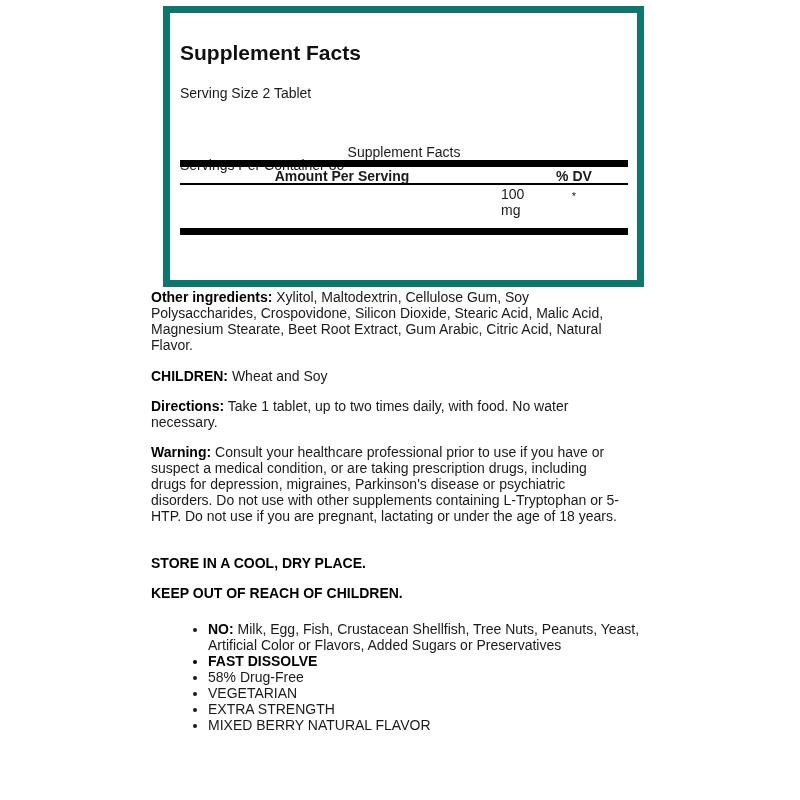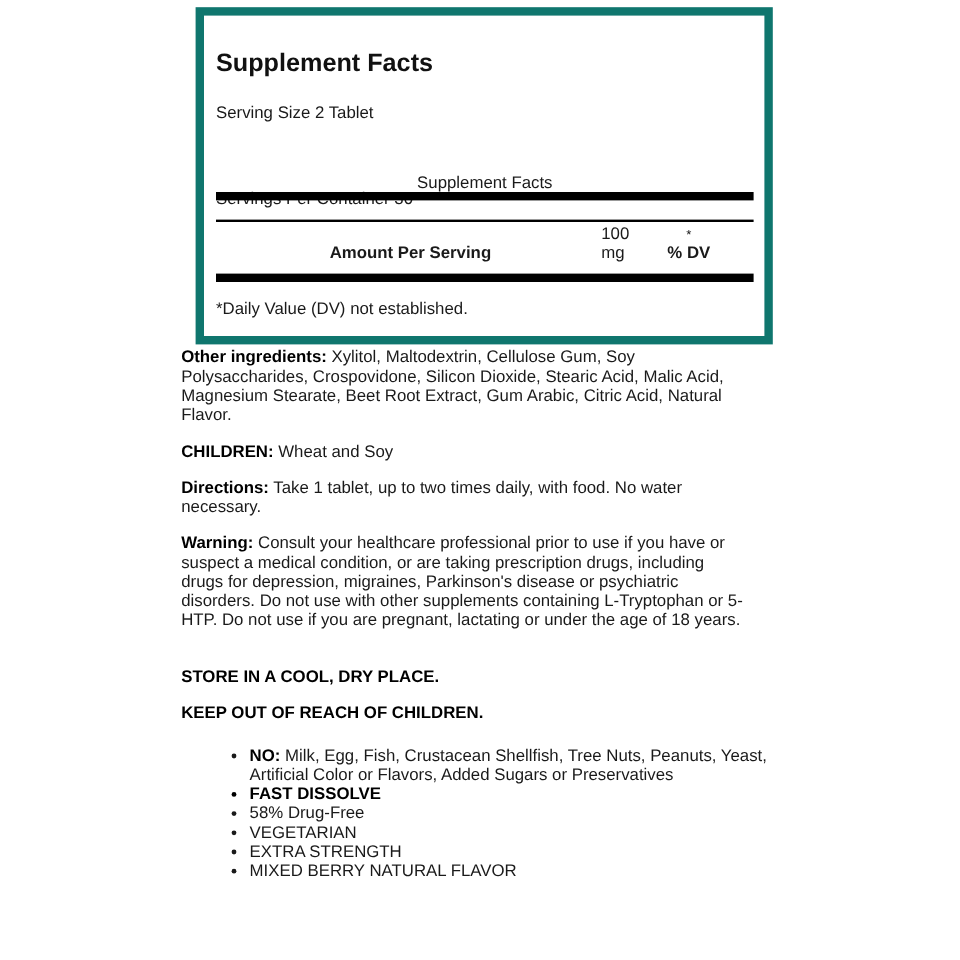--- a/index.html
+++ b/index.html
@@ -6,21 +6,21 @@
   body { width: 800px; height: 800px; position: relative; overflow: hidden;
          font-family: "Liberation Sans", sans-serif; color: #1a1a1a; font-size: 14px; }
   .facts-box { position: absolute; left: 163px; top: 6px; width: 467px; height: 267px;
                border: 7px solid #0f766e; box-sizing: content-box; }
   .facts-title { position: absolute; left: 10px; top: 28px; font-size: 21px; font-weight: bold; color: #111; margin: 0; }
   .serving-size { position: absolute; left: 10px; top: 72px; }
   .servings-per { position: absolute; left: 10px; top: 109px; margin-top: 35px; }
   .caption { position: absolute; left: 10px; width: 448px; top: 131px; text-align: center; }
   .bar-thick { position: absolute; left: 10px; width: 448px; height: 7px; background: #000; }
   .bar-thin { position: absolute; left: 10px; width: 448px; height: 2px; background: #000; }
-  .hdr { position: absolute; top: 155px; font-weight: bold; margin-top: 34px; }
+  .hdr { position: absolute; top: 155px; font-weight: bold; }
   .hdr-amount { left: 10px; width: 324px; text-align: center; }
   .hdr-dv { left: 374px; width: 60px; text-align: center; }
   .row-name { position: absolute; left: 10px; top: 177px; width: 320px; line-height: 16px; }
   .row-amt { position: absolute; left: 331px; top: 173px; width: 40px; line-height: 16px; }
   .row-dv { position: absolute; left: 374px; top: 177px; width: 60px; text-align: center; font-size: 11px; }
   .footnote { position: absolute; left: 10px; top: 236px; }
   .body-text { position: absolute; left: 151px; width: 470px; line-height: 16px; }
   .body-text p { margin: 0; }
   .b { font-weight: bold; color: #000; }
   ul.features { position: absolute; left: 163px; top: 613px; margin: 8px; padding-left: 37px; width: 440px; line-height: 16px; }
@@ -37,21 +37,20 @@
   <div class="bar-thick" style="top:147px"></div>
   <div class="hdr hdr-amount">Amount Per Serving</div>
   <div class="hdr hdr-dv">% DV</div>
   <div class="bar-thin" style="top:170px"></div>
   <div class="row-amt">
     <span>100</span><br>
     <span>mg</span>
   </div>
   <div class="row-dv">*</div>
   <div class="bar-thick" style="top:215px"></div>
-  <div class="footnote">*Daily Value (DV) not established.</div>
 </div>
 
 <div class="body-text" style="top:289px">
   <p><span class="b">Other ingredients:</span><span> Xylitol, Maltodextrin, Cellulose Gum, Soy Polysaccharides, Crospovidone, Silicon Dioxide, Stearic Acid, Malic Acid, Magnesium Stearate, Beet Root Extract, Gum Arabic, Citric Acid, Natural Flavor.</span></p>
 </div>
 
 <div class="body-text" style="top:368px">
   <p><span class="b">CHILDREN:</span><span> Wheat and Soy</span></p>
 </div>
 

